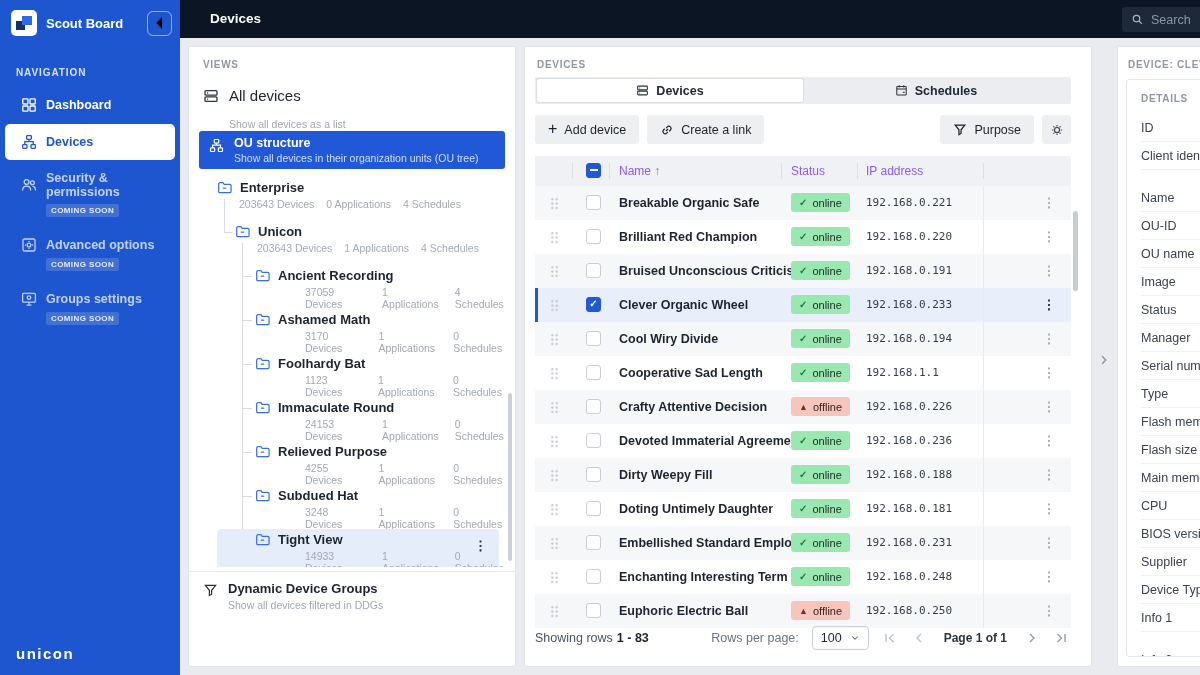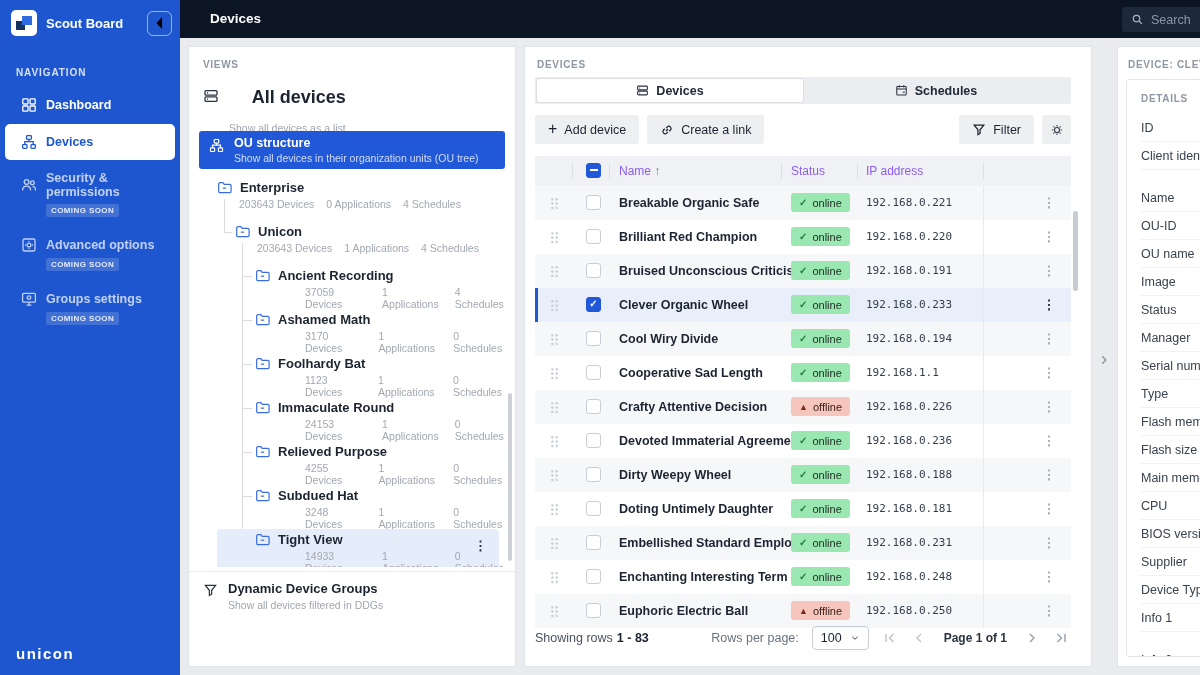--- a/index.html
+++ b/index.html
@@ -36,21 +36,21 @@
   .searchbox span { color:#8c96a5; font-size:12.5px; }
 
   .panel { position:absolute; background:#fff; border:1px solid #e0e3e7; border-radius:2px; }
   .plabel { font-size:10px; font-weight:700; letter-spacing:.7px; color:#8f97a2; }
 
   
   .views-panel { left:188px; top:46px; width:328px; height:621px; }
   .views-panel > .plabel { position:absolute; left:14px; top:12px; }
   .view-item { position:absolute; left:14px; display:flex; gap:10px; cursor:pointer; }
   .view-item svg { width:16px; height:16px; stroke:#2a3340; fill:none; stroke-width:1.3; margin-top:1px; flex:0 0 auto; }
-  .view-item .vi-label { font-size:18px; font-weight:700; color:#1c2430;text-align:right; }
+  .view-item .vi-label { font-size:15px; font-weight:400; color:#1c2430; }
   .view-item .vi-sub { font-size:10.5px; color:#a0a6b0; margin-top:14px; }
   .vi-all { top:40px; }
   .ou-selected { position:absolute; left:10px; right:10px; top:84px; height:38px; background:#2158d8; border-radius:3px;
     display:flex; gap:10px; padding:5px 10px; cursor:pointer; }
   .ou-selected svg { width:15px; height:15px; stroke:#fff; fill:none; stroke-width:1.3; margin-top:2px; flex:0 0 auto; }
   .ou-selected .vi-label { font-size:12.5px; font-weight:700; color:#fff; }
   .ou-selected .vi-sub { font-size:10.5px; color:rgba(255,255,255,.78); margin-top:2px; }
 
   .tree { position:absolute; left:0; right:6px; top:130px; height:390px; overflow:hidden; }
   .tguide { position:absolute; width:1px; background:#d8dce2; }
@@ -532,21 +532,21 @@
       <svg>
           <use href="#i-link"></use>
         </svg>
       <span>Create a link</span>
     </div>
     <div class="spacer"></div>
     <div class="btn">
       <svg>
           <use href="#i-funnel"></use>
         </svg>
-      <span>Filter</span>
+      <span>Purpose</span>
     </div>
     <div class="icon-btn">
       <svg>
           <use href="#i-gear"></use>
         </svg>
     </div>
   </div>
 
   <div class="thead">
     <div class="hsep" style="left:37px"></div>
@@ -673,21 +673,21 @@
         </span>
     <span class="rip">192.168.0.236</span>
     <span class="vline"></span>
     <span class="rmenu">⋮</span>
   </div>
 
   <div class="trow alt">
 
     <span class="dots"></span>
     <span class="cb"></span>
-    <span class="rname">Dirty Weepy Wheel</span>
+    <span class="rname">Dirty Weepy Fill</span>
     <span class="badge online">
           <i>✓</i>
           <span class="blabel">online</span>
         </span>
     <span class="rip">192.168.0.188</span>
     <span class="vline"></span>
     <span class="rmenu">⋮</span>
   </div>
 
   <div class="trow">

